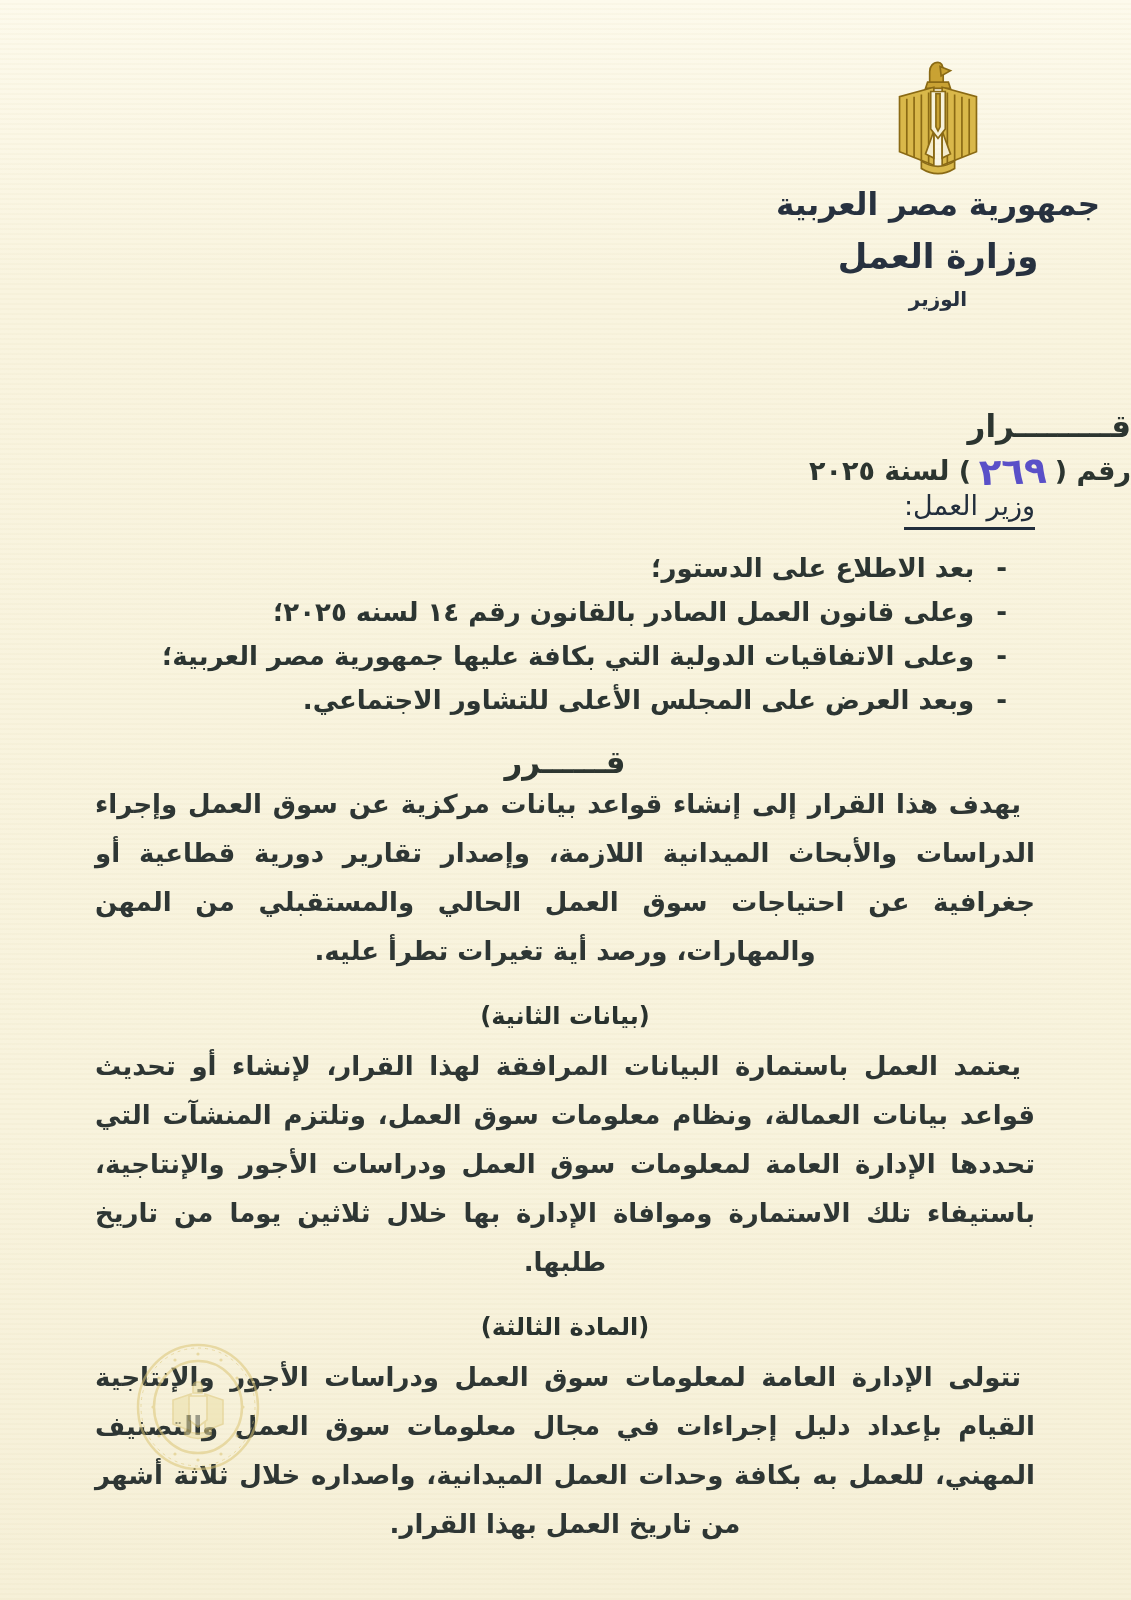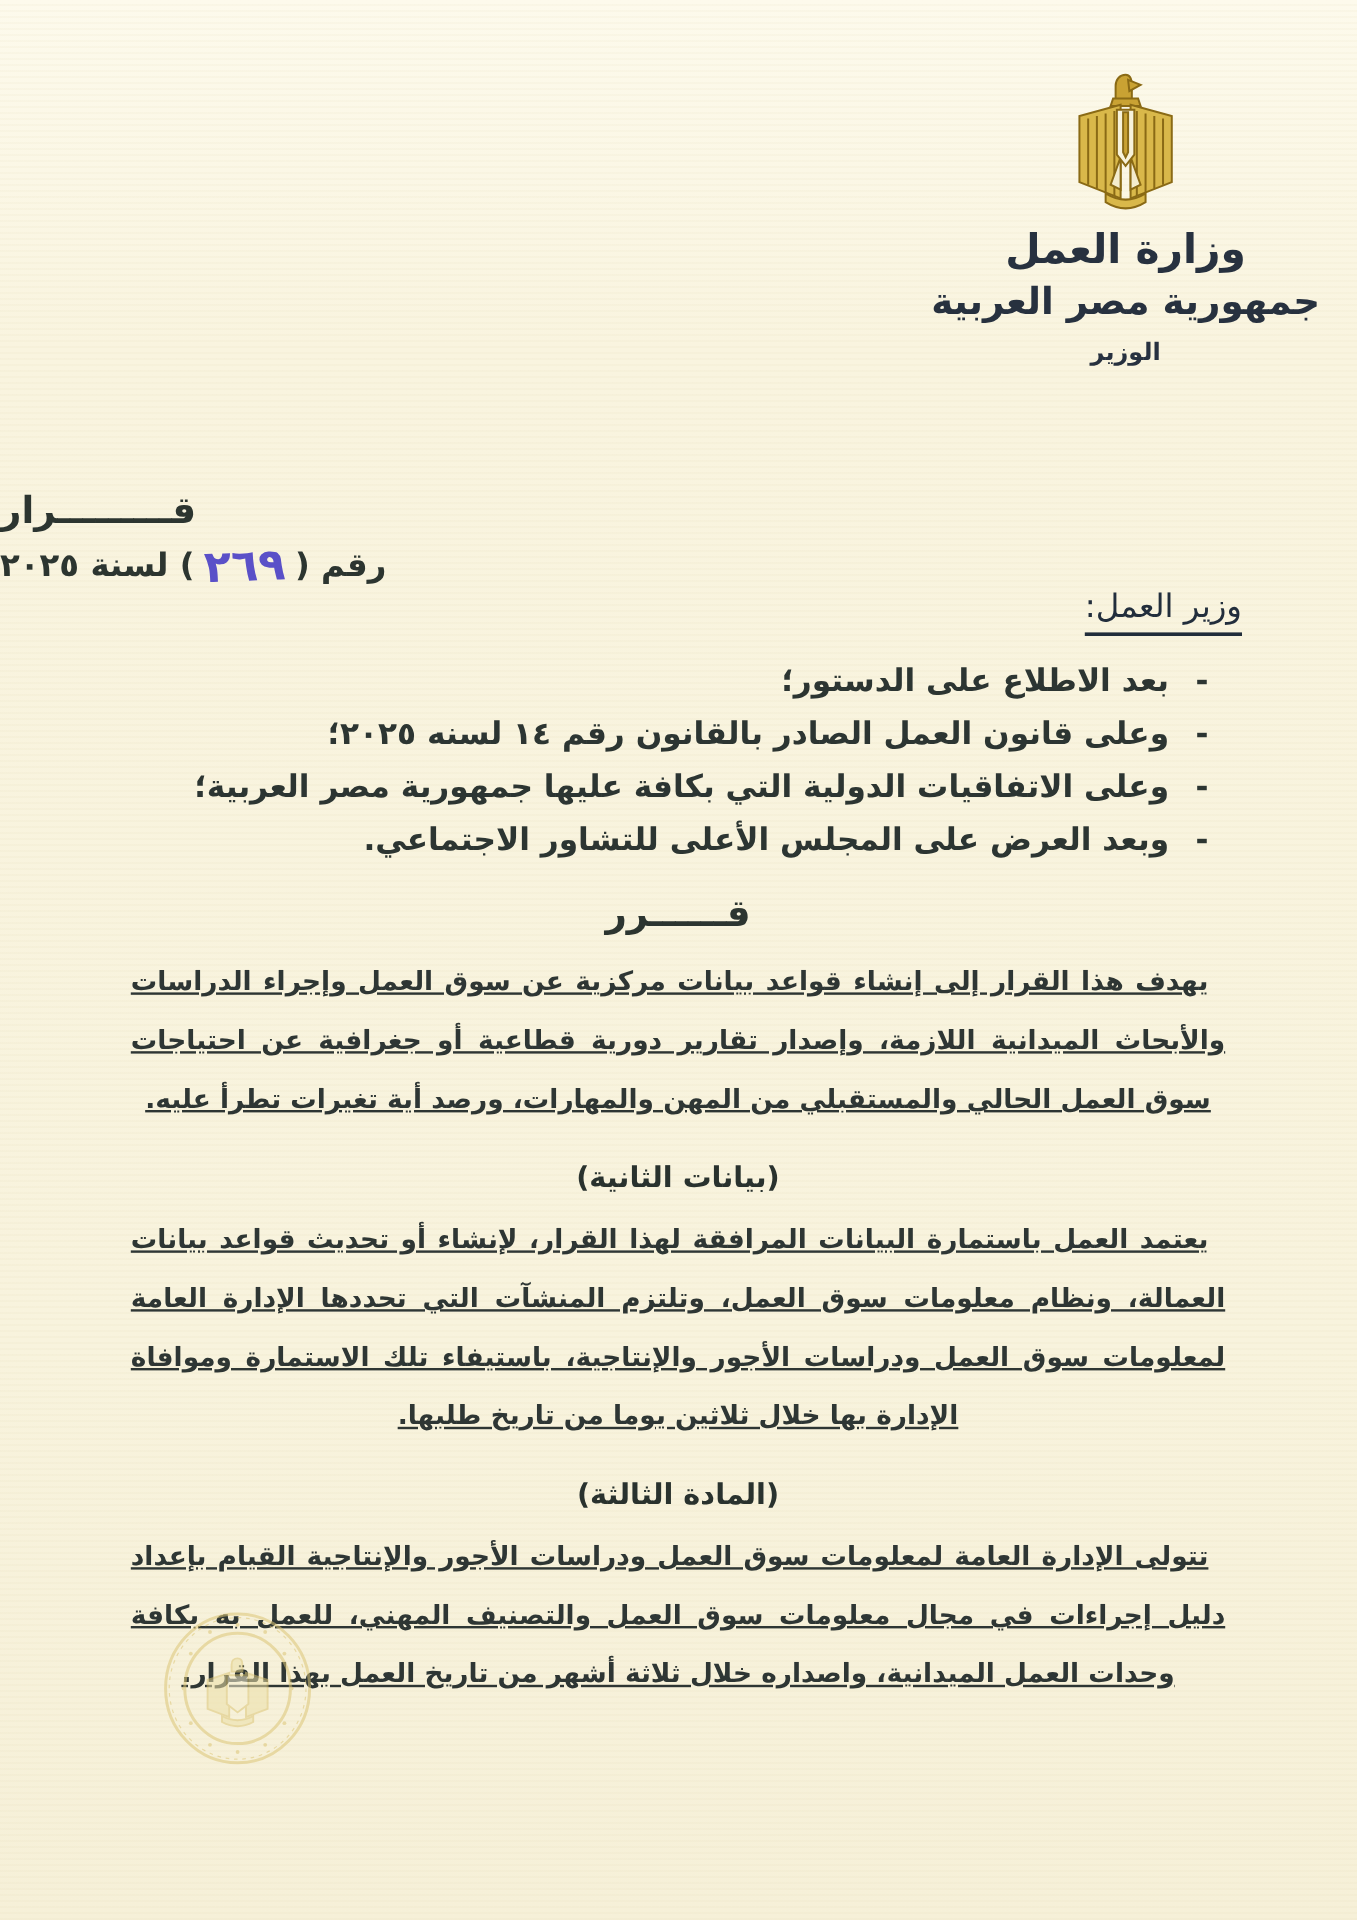--- a/index.html
+++ b/index.html
@@ -25,21 +25,21 @@
   }
   .eagle-svg{display:block;margin:0 auto 6px auto;}
   .callig{font-weight:bold;color:#27313f;line-height:1.35;white-space:nowrap;}
   .callig-1{font-size:31px;letter-spacing:-1px;}
   .callig-2{font-size:34px;margin-top:8px;}
   .callig-3{font-size:20px;margin-top:6px;}
 
   
   .title-block{
     position:absolute; top:408px; left:0; width:1131px;
-    text-align:left; direction:rtl;
+    text-align:right; direction:rtl;
   }
   .decree-word{font-size:31px;font-weight:bold;color:#2c3530;}
   .decree-number-line{
     margin-top:6px;font-size:27px;font-weight:bold;color:#2c3530;
   }
   .hand-number{
     color:#5a50c8;font-size:37px;font-weight:bold;
     display:inline-block;transform:rotate(-2deg);
     margin:0 8px;vertical-align:-4px;
   }
@@ -62,26 +62,25 @@
   .dash{flex:0 0 auto;font-weight:bold;}
   .decision-word{
     text-align:center;font-size:31px;font-weight:bold;color:#2c3530;
     margin:22px 0 0 0;
   }
   .article-heading{
     text-align:center;font-size:24px;font-weight:bold;color:#29322e;
     margin:26px 0 12px 0;
   }
   .article-text{
-    font-size:22px;font-weight:bold;color:#2e3634;
+    font-size:26px;font-weight:bold;color:#2e3634;
     line-height:49px;
     text-align:justify;text-align-last:center;
     text-indent:14px;
-    margin:14px;
-    text-decoration:underline;
+    margin:0;
   }
 
   
   .seal{
     position:absolute; left:133px; top:1340px;
     width:130px;height:134px;opacity:.55;
   }
 </style>
 </head>
 <body>
@@ -105,22 +104,22 @@
 
         <path d="M46 70 L38 92 L46 96 Z" fill="#f4eccd"></path>
         <path d="M54 70 L62 92 L54 96 Z" fill="#f4eccd"></path>
 
         <path d="M43 32 L57 32 L57 68 L50 77 L43 68 Z" fill="#f7f2da"></path>
         <path d="M48 34 L52 34 L52 66 L50 70 L48 66 Z" fill="#c9a233"></path>
 
         <path d="M34 99 Q50 109 66 99 L66 106 Q50 116 34 106 Z" fill="#d9b84a"></path>
       </g>
     </svg>
+    <div class="callig callig-1">جمهورية مصر العربية</div>
     <div class="callig callig-2">وزارة العمل</div>
-    <div class="callig callig-1">جمهورية مصر العربية</div>
     <div class="callig callig-3">الوزير</div>
   </div>
 
   <div class="title-block">
     <div class="decree-word">قـــــــــرار</div>
     <div class="decree-number-line">
       <span>رقم (</span><span class="hand-number">٢٦٩</span><span>) لسنة ٢٠٢٥</span>
     </div>
   </div>
 

